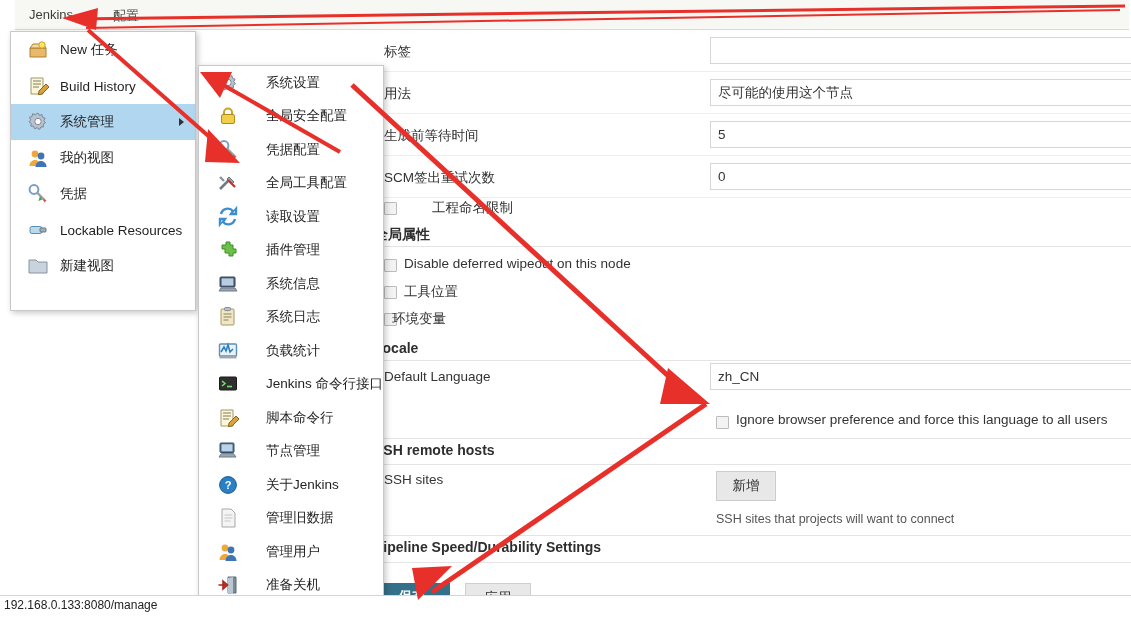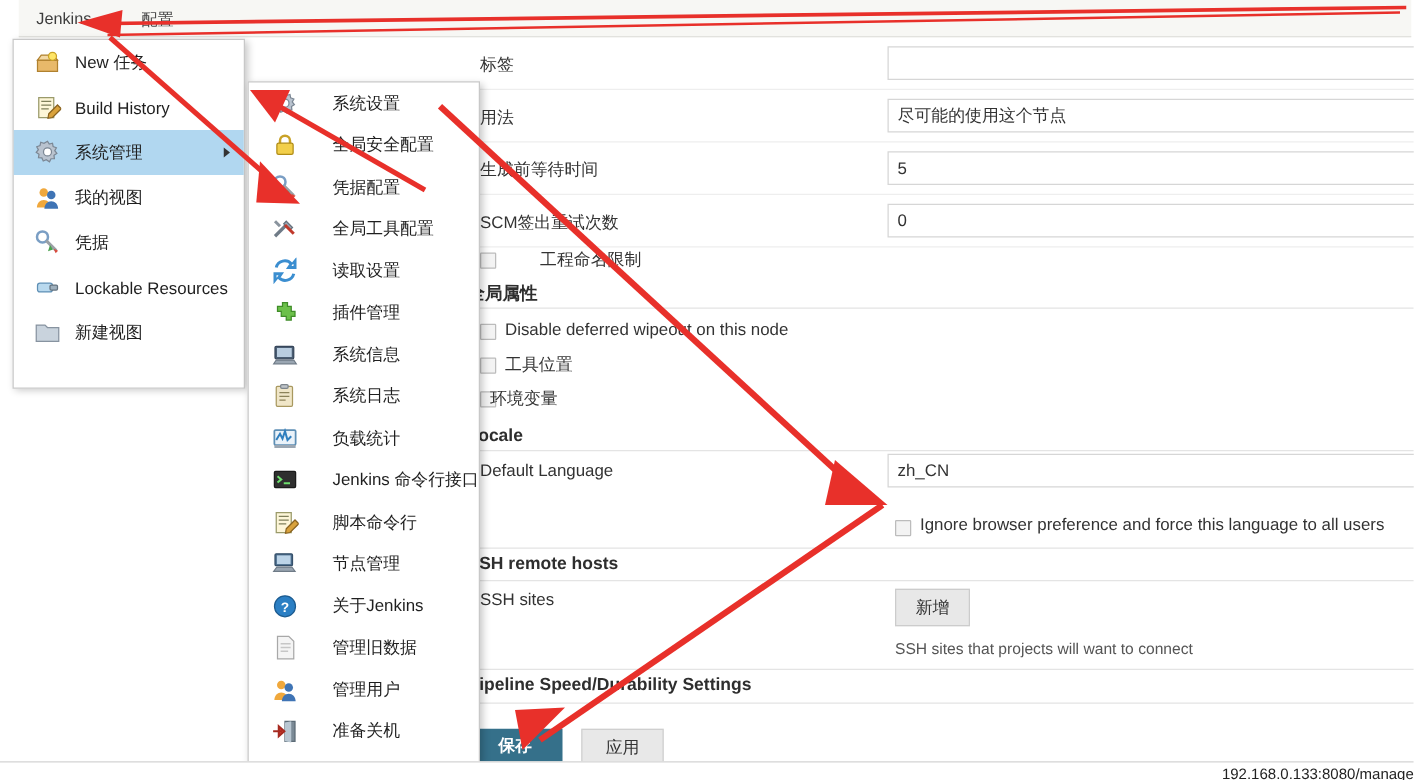--- a/index.html
+++ b/index.html
@@ -182,28 +182,27 @@
     width: 0; height: 0;
     border-left: 5px solid #333333;
     border-top: 4px solid transparent;
     border-bottom: 4px solid transparent;
   }
 
   
   .status-bar {
     position: absolute;
     left: 0; bottom: 0;
-    width: 1131px; height: 15px;
+    width: 1131px; height: 29px;
     background: #ffffff;
     border-top: 1px solid #d4d4d4;
     font-size: 12px;
     color: #222222;
     padding: 2px 0 0 4px;
     z-index: 60;
-    text-align: right;
   }
 
   
   #arrow-layer {
     position: absolute;
     left: 0; top: 0;
     width: 1131px; height: 624px;
     pointer-events: none;
     z-index: 80;
   }

